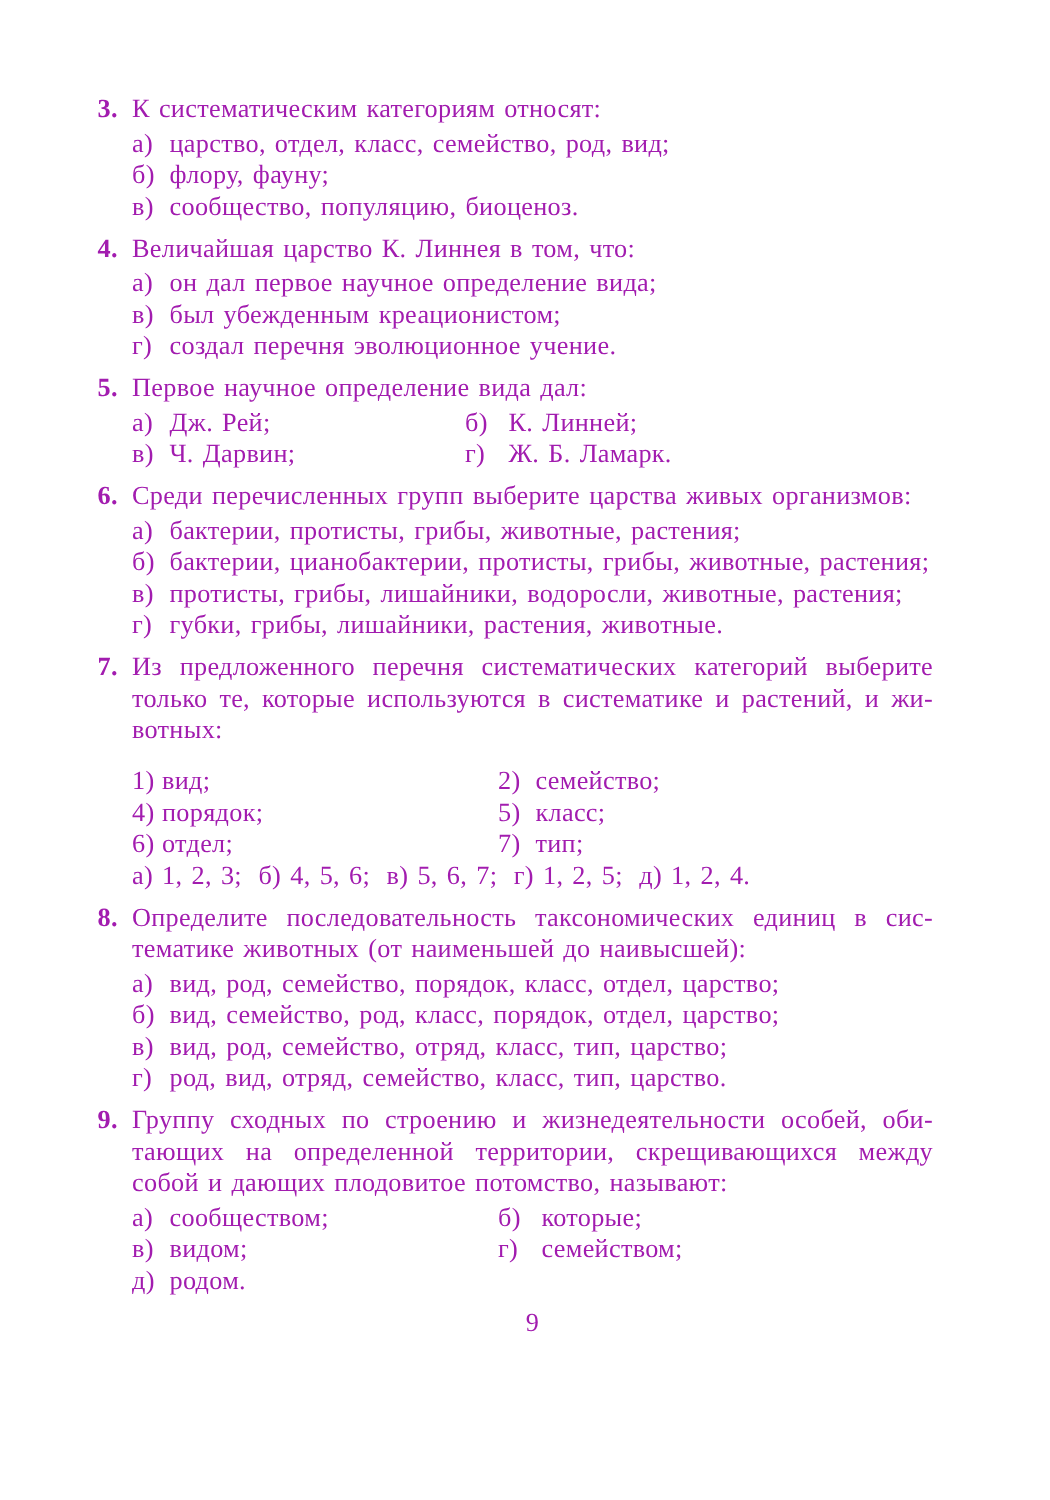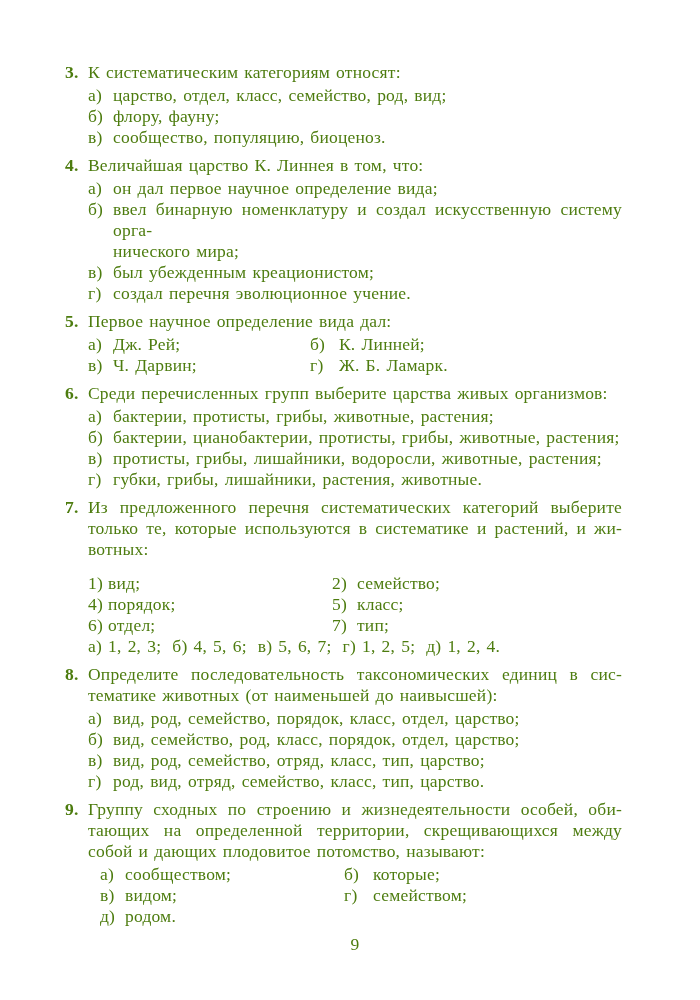--- a/index.html
+++ b/index.html
@@ -4,21 +4,21 @@
 <style>
   html, body { margin: 0; padding: 0; }
   .page {
     position: relative;
     width: 700px;
     height: 1000px;
     background: #ffffff;
     font-family: "Liberation Serif", "DejaVu Serif", serif;
     font-size: 17.5px;
     line-height: 21px;
-    color: #4d7c0f;
+    color: #a21caf;
     letter-spacing: 0.2px;
     word-spacing: 1.5px;
     overflow: hidden;
   }
   .content {
     position: absolute;
     left: 88px;
     top: 62px;
     width: 534px;
   }
@@ -32,21 +32,21 @@
     font-weight: bold;
   }
   .ol { display: inline-block; width: 25px; }
   .hang { padding-left: 25px; }
   .hang .ol { margin-left: -25px; }
   .jline { text-align: justify; text-align-last: justify; }
   .lline { text-align: left; }
   .g2 { display: grid; }
   .g5 { grid-template-columns: 222px 1fr; }
   .g7 { grid-template-columns: 244px 1fr; margin-top: 13px; }
-  .g9 { grid-template-columns: 244px 1fr; margin-left: 12px; }
+  .g9 { grid-template-columns: 244px 1fr; }
   .g2 .cell:nth-child(even) .ol { width: 29px; }
   .g7 .cell .ol { width: 20px; }
   .g7 .cell:nth-child(even) .ol { width: 25px; }
   .ans { display: flex; gap: 11px; text-align: center; }
   .pagenum { margin-top: 7px; text-align: center; }
 </style>
 </head>
 <body>
 
 <div class="page">
@@ -55,24 +55,20 @@
     <section class="q">
       <div class="qh lline"><span class="qnum">3.</span><span>К систематическим категориям относят:</span></div>
       <div class="opt"><span class="ol">а)</span><span>царство, отдел, класс, семейство, род, вид;</span></div>
       <div class="opt"><span class="ol">б)</span><span>флору, фауну;</span></div>
       <div class="opt"><span class="ol">в)</span><span>сообщество, популяцию, биоценоз.</span></div>
     </section>
 
     <section class="q">
       <div class="qh lline"><span class="qnum">4.</span><span>Величайшая царство К. Линнея в том, что:</span></div>
       <div class="opt"><span class="ol">а)</span><span>он дал первое научное определение вида;</span></div>
-      <div class="opt hang">
-        <div class="jline"><span class="ol">б)</span><span>ввел бинарную номенклатуру и создал искусственную систему орга-</span></div>
-        <div class="lline">нического мира;</div>
-      </div>
       <div class="opt"><span class="ol">в)</span><span>был убежденным креационистом;</span></div>
       <div class="opt"><span class="ol">г)</span><span>создал перечня эволюционное учение.</span></div>
     </section>
 
     <section class="q">
       <div class="qh lline"><span class="qnum">5.</span><span>Первое научное определение вида дал:</span></div>
       <div class="g2 g5">
         <div class="cell"><span class="ol">а)</span><span>Дж. Рей;</span></div>
         <div class="cell"><span class="ol">б)</span><span>К. Линней;</span></div>
         <div class="cell"><span class="ol">в)</span><span>Ч. Дарвин;</span></div>

